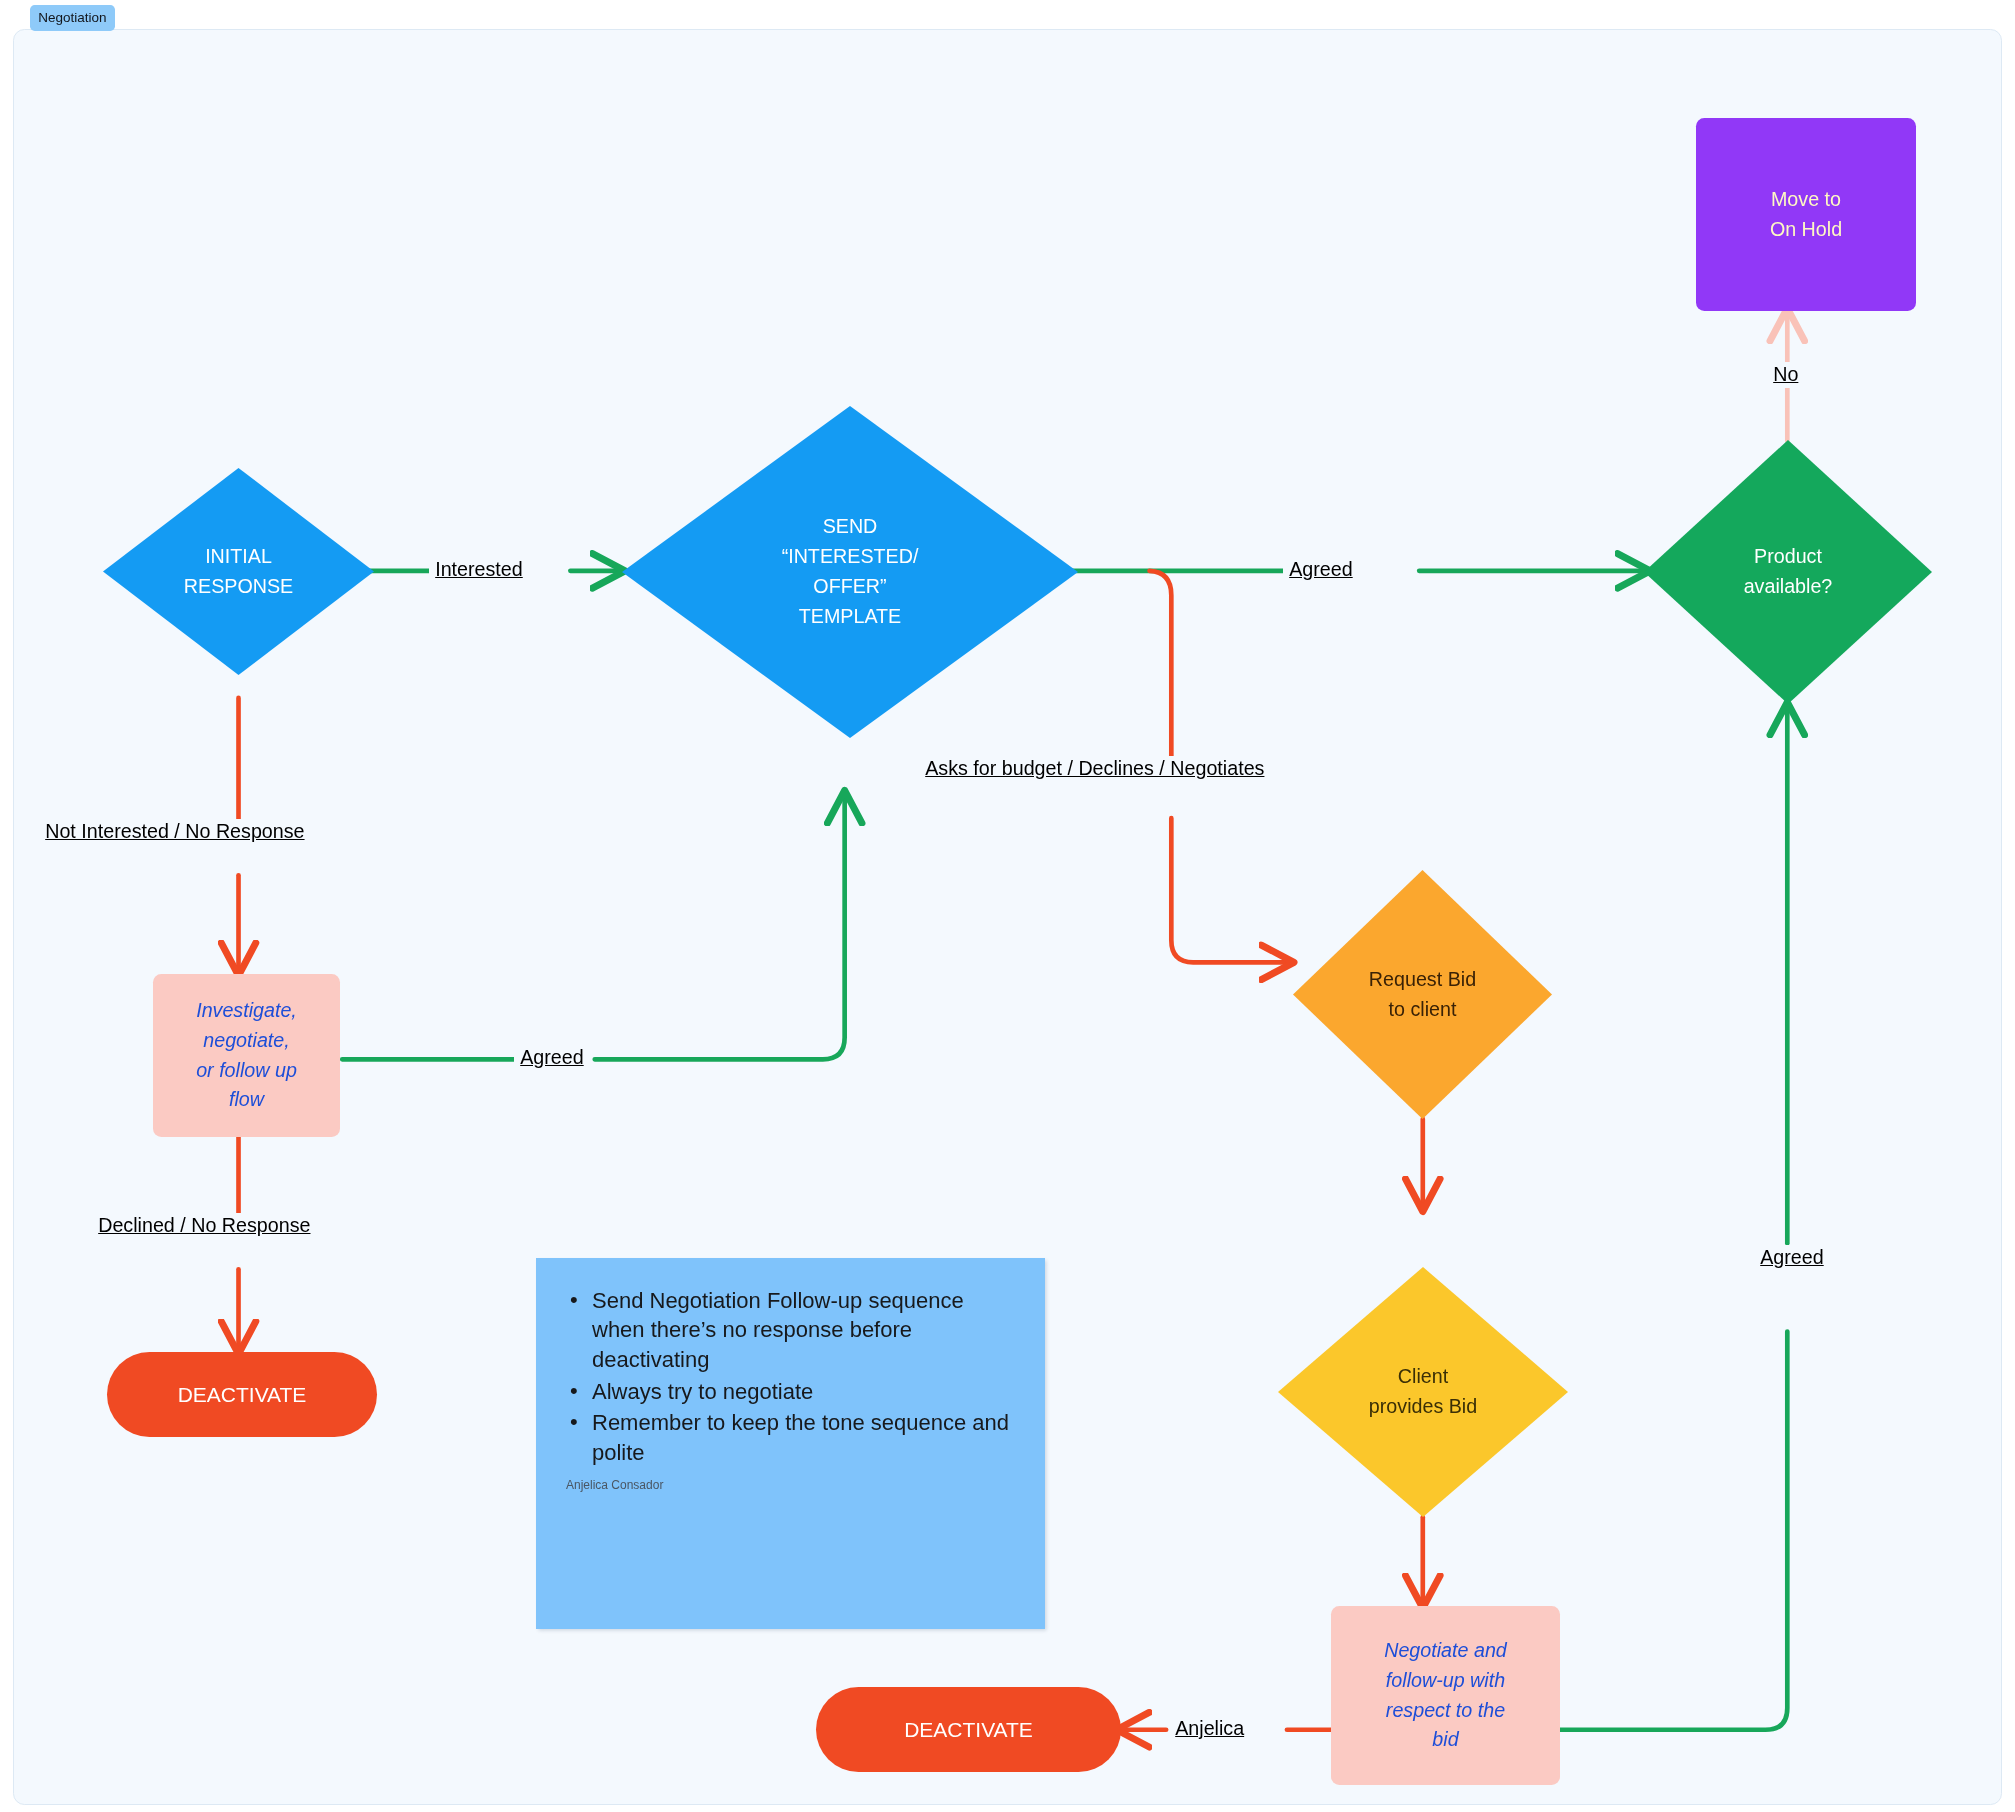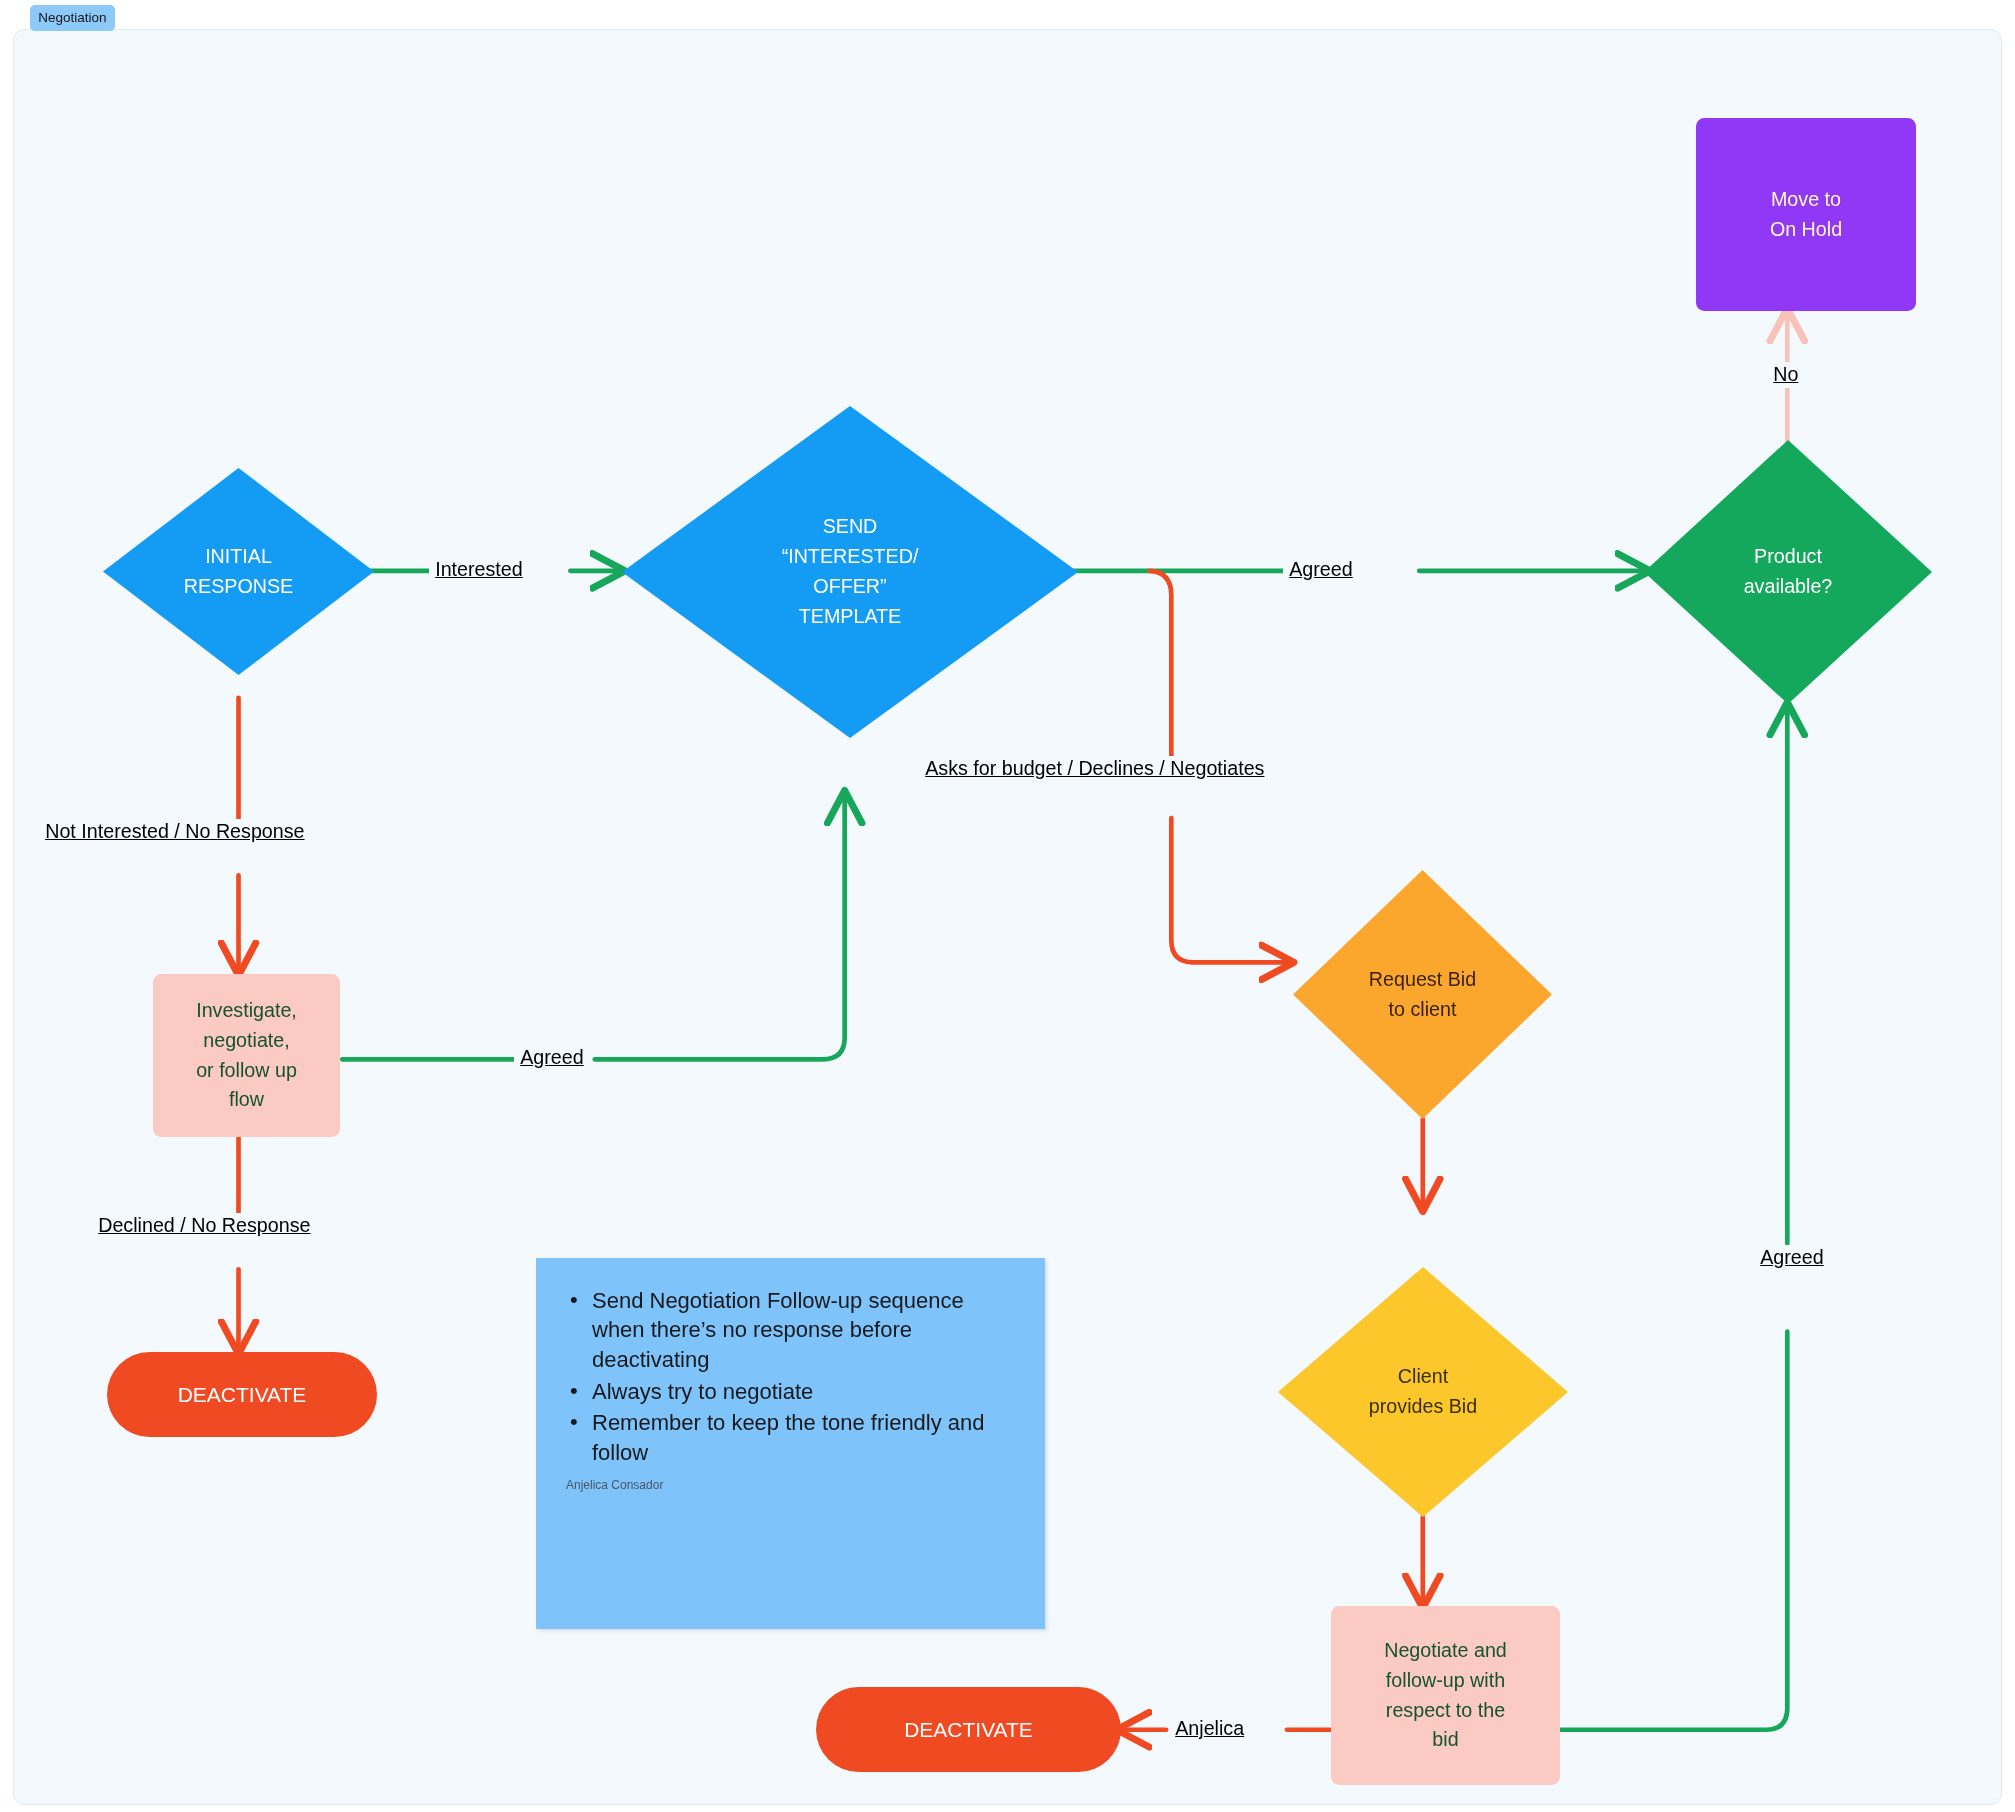--- a/index.html
+++ b/index.html
@@ -52,21 +52,21 @@
   .d-blue  { background: #149bf3; color: #ffffff; }
   .d-green { background: #14a85c; color: #ffffff; }
   .d-orange{ background: #fba72e; color: #3a2206; }
   .d-yellow{ background: #fbc72b; color: #3a2f06; }
 
   
   .box-purple {
     background: #9138f7; color: #fef9c3; border-radius: 8.3px;
   }
   .box-pink {
-    background: #fbcac3; color: #14532d; border-radius: 8.3px;
+    background: #fbcac3; color: #1d4ed8; border-radius: 8.3px; font-style: italic;
   }
   .pill-red {
     background: #f04a23; color: #ffffff; border-radius: 43px;
   }
 
   .label { white-space: pre-line; }
 
   
   .fs-initial  { font-size: 19.7px; line-height: 1.52; }
   .fs-send     { font-size: 19.7px; line-height: 1.52; }
@@ -260,20 +260,20 @@
     <div class="edge-label" style="left:1753px; top:332px;">No</div>
 
     <div class="edge-label" style="left:1155px; top:1686px;">Anjelica</div>
 
     <div class="edge-label" style="left:1740px; top:1215px;">Agreed</div>
 
     <div class="note" style="left:522px; top:1228px; width:509px; height:371px;">
       <ul>
         <li>Send Negotiation Follow-up sequence when there’s no response before deactivating</li>
         <li>Always try to negotiate</li>
-        <li>Remember to keep the tone friendly and follow</li>
+        <li>Remember to keep the tone sequence and polite</li>
       </ul>
       <div class="author">Anjelica Consador</div>
     </div>
 
   </div>
 </div>
 
 
 </body></html>

